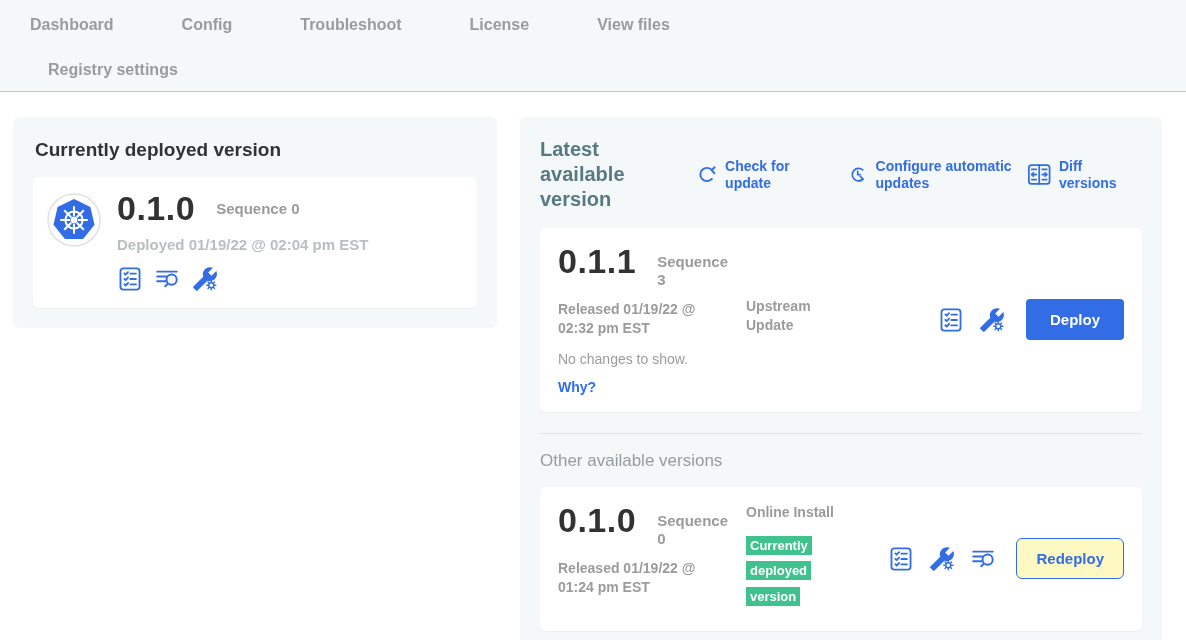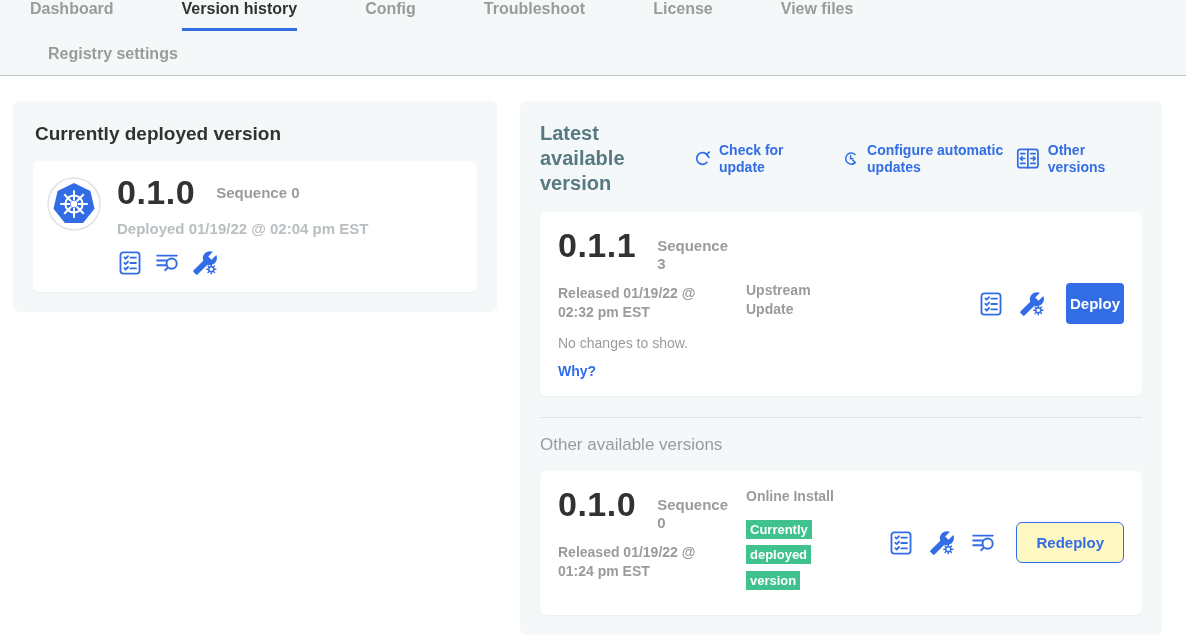--- a/index.html
+++ b/index.html
@@ -1,20 +1,20 @@
 <!DOCTYPE html>
 <html><head>
 <meta charset="utf-8">
 <style>
   * { margin:0; padding:0; box-sizing:border-box; }
   html,body { width:1186px; height:640px; background:#fff; overflow:hidden;
     font-family:"Liberation Sans","DejaVu Sans",sans-serif; }
 
   
-  .topnav { background:#f5f8f9; border-bottom:1px solid #c4c8ca; }
+  .topnav { background:#f5f8f9; border-bottom:1px solid #c4c8ca; padding-top:16px; }
   .nav-row1 { display:flex; column-gap:68px; padding-left:30px; }
   .nav-row2 { padding:14px 0 12px 48px; }
   .nav-tab { font-size:16px; font-weight:600; color:#9b9b9b; cursor:pointer;
     padding-bottom:10px; border-bottom:3px solid transparent; white-space:nowrap; }
   .nav-tab.active { color:#323232; border-bottom-color:#326de6; }
   .nav-row2 .nav-tab { border-bottom:none; padding-bottom:0; }
 
   
   main { display:flex; align-items:flex-start; gap:23px; padding:25px 12px 0 13px; }
   .panel { background:#f5f8f9; border-radius:6px; }
@@ -45,40 +45,39 @@
   .ver-card { display:flex; align-items:flex-start; padding:16px 18px; margin-top:16px; min-height:160px; }
   .col-info { width:188px; }
   .col-info .seq { width:72px; }
   .released { font-size:14px; font-weight:700; color:#9b9b9b; margin-top:11px; width:155px; line-height:1.35; }
   .col-source { width:96px; font-size:14px; font-weight:700; color:#9b9b9b; line-height:1.35; }
   .col-source.offset { margin-top:53px; }
   .no-changes { font-size:14px; color:#9b9b9b; margin-top:13px; }
   .why-link { font-size:14px; font-weight:700; color:#2f6df0; margin-top:12px; cursor:pointer; display:inline-block; }
   .col-actions { margin-left:auto; align-self:center; display:flex; align-items:center; gap:15px; }
   .btn-primary { background:#326de6; color:#fff; border:none; border-radius:4px;
-    font-family:inherit; font-size:15px; font-weight:700; padding:12px 4px; cursor:pointer; margin-left:6px; }
+    font-family:inherit; font-size:15px; font-weight:700; padding:12px 24px; cursor:pointer; margin-left:6px; }
   .btn-outline { background:#fef9c3; color:#326de6; border:1.5px solid #326de6; border-radius:6px;
     font-family:inherit; font-size:15px; font-weight:700; padding:11px 19px; cursor:pointer; margin-left:4px; }
 
   .section-divider { border:none; border-top:1px solid #e0e4e6; margin:21px 0 0 0; }
   .other-title { font-size:17px; font-weight:400; color:#959ca1; margin-top:17px; }
 
   .badge-wrap { width:80px; margin-top:10px; line-height:1.6; }
   .badge { display:inline; background:#3fc28e; color:#fff; font-size:13px; font-weight:700;
     padding:2px 4px; -webkit-box-decoration-break:clone; box-decoration-break:clone; }
 
   svg.icn { display:block; }
 </style>
 </head>
 <body>
 
 <nav class="topnav">
   <div class="nav-row1">
     <span class="nav-tab">Dashboard</span>
-    <span class="nav-tab active">Version history</span>
     <span class="nav-tab">Config</span>
     <span class="nav-tab">Troubleshoot</span>
     <span class="nav-tab">License</span>
     <span class="nav-tab">View files</span>
   </div>
   <div class="nav-row2">
     <span class="nav-tab">Registry settings</span>
   </div>
 </nav>
 
@@ -182,21 +181,21 @@
           <line x1="12" y1="3.4" x2="12" y2="20.6"></line>
           <line x1="5.2" y1="7.4" x2="9.2" y2="7.4"></line>
             <line x1="14.8" y1="7.4" x2="18.8" y2="7.4"></line>
           <line x1="5.2" y1="12" x2="9.2" y2="12"></line>
             <polyline points="6.7 10.5 5.2 12 6.7 13.5"></polyline>
           <line x1="14.8" y1="12" x2="18.8" y2="12"></line>
             <polyline points="17.3 10.5 18.8 12 17.3 13.5"></polyline>
           <line x1="5.2" y1="16.6" x2="9.2" y2="16.6"></line>
             <line x1="14.8" y1="16.6" x2="18.8" y2="16.6"></line>
         </svg>
-        <span class="lbl">Other versions</span>
+        <span class="lbl">Diff versions</span>
       </span>
     </div>
 
     <div class="card ver-card">
       <div class="col-info">
         <div class="version-row">
           <span class="version-big">0.1.1</span>
           <span class="seq">Sequence 3</span>
         </div>
         <div class="released">Released 01/19/22 @ 02:32 pm EST</div>

